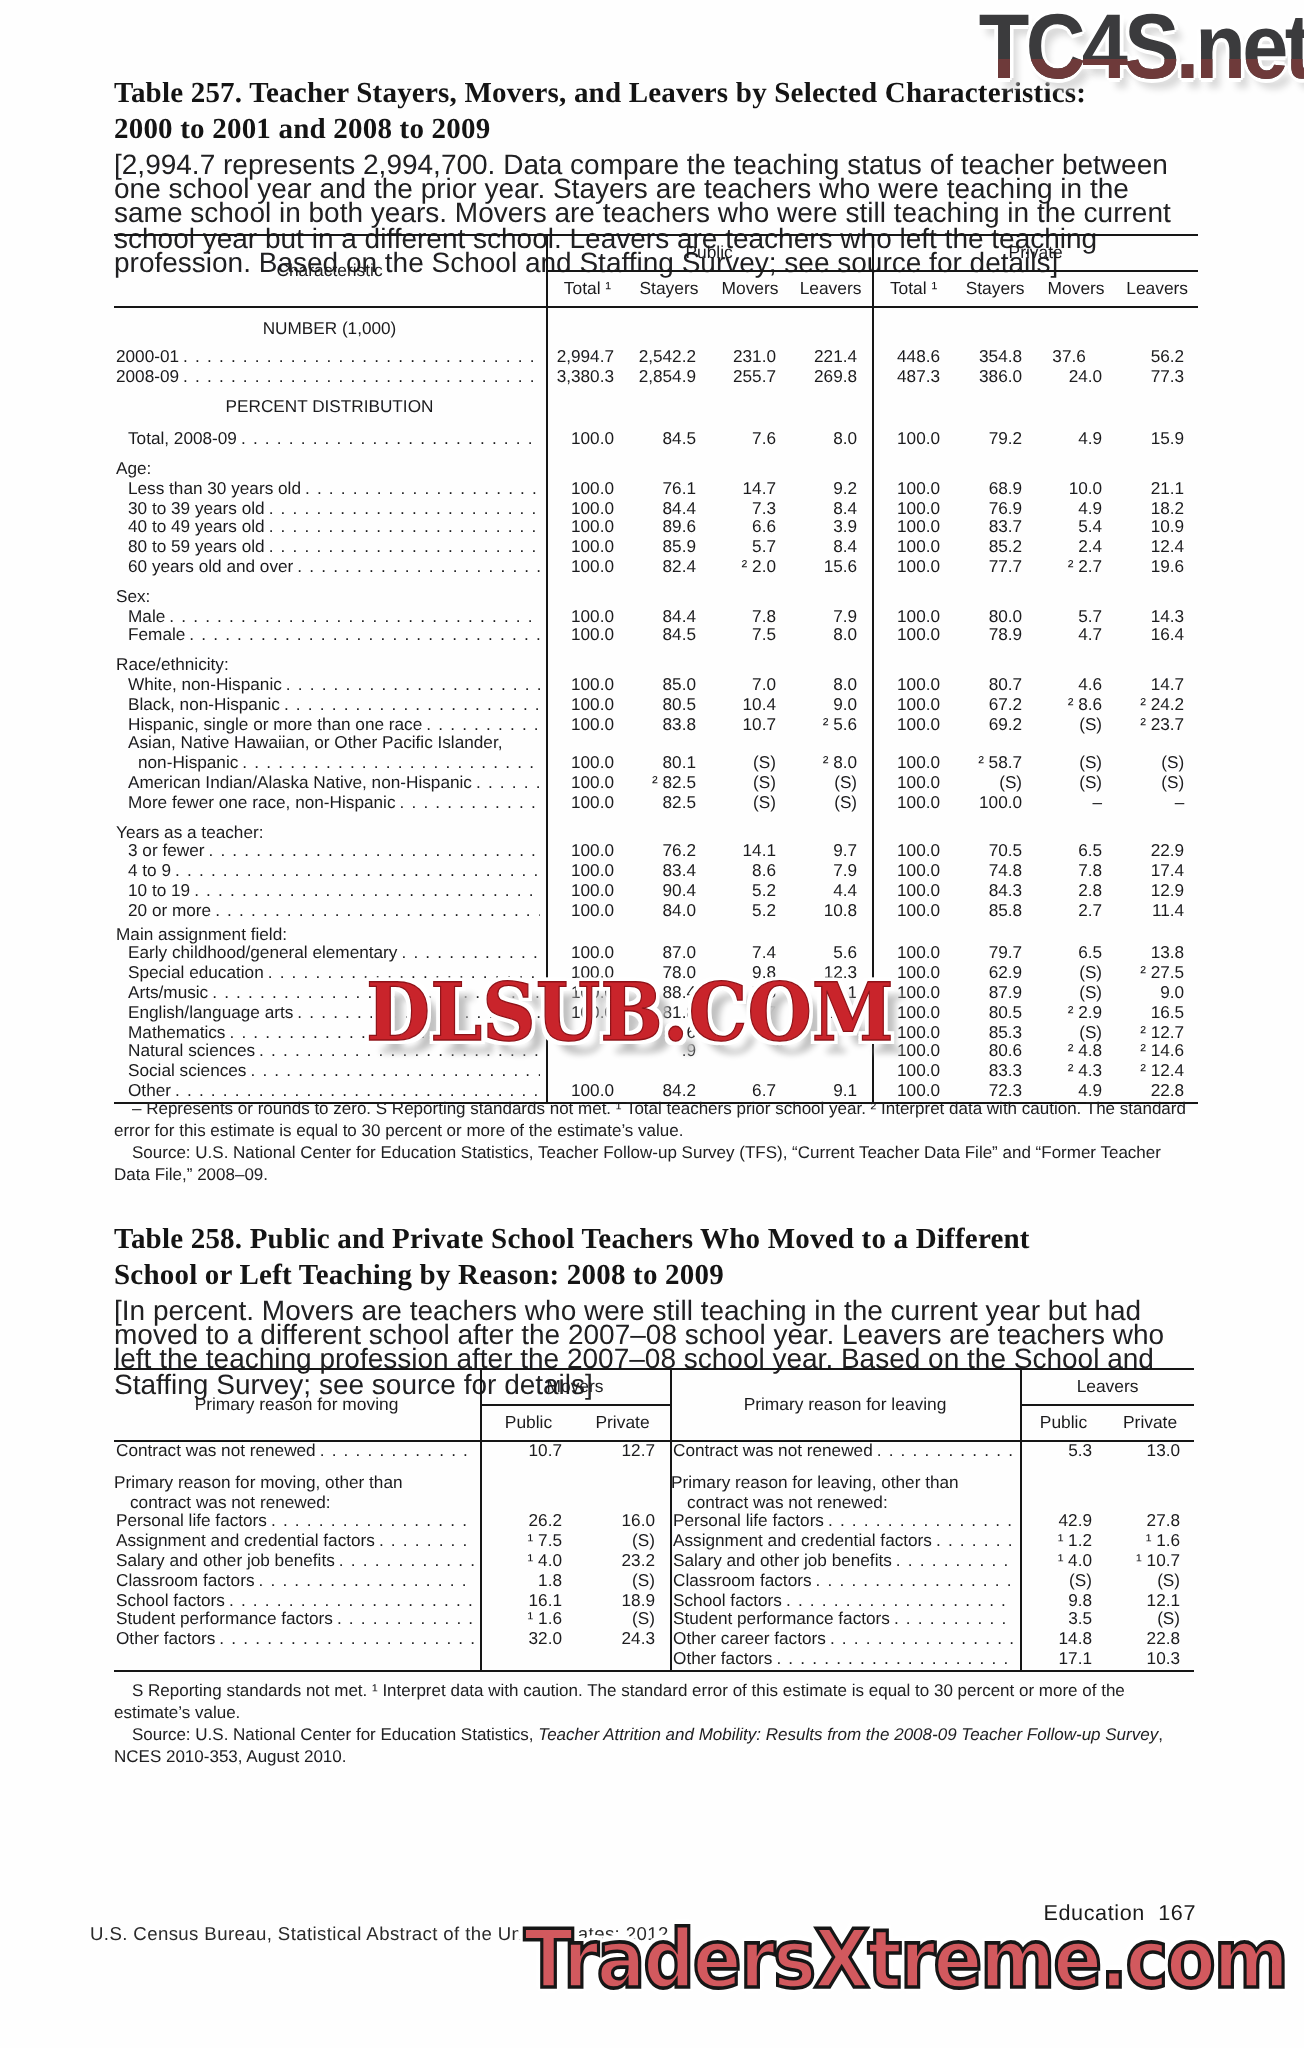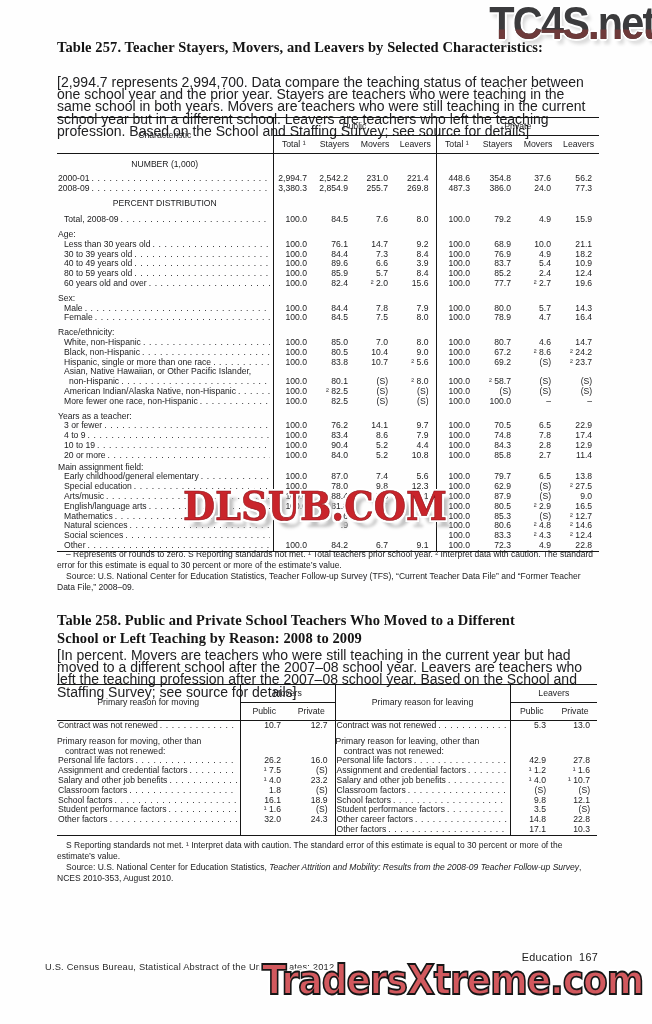--- a/index.html
+++ b/index.html
@@ -59,20 +59,21 @@
           text-shadow:-3px 0 0 #fff,3px 0 0 #fff,0 -3px 0 #fff,0 3px 0 #fff,
                       -2px -2px 0 #fff,2px -2px 0 #fff,-2px 2px 0 #fff,2px 2px 0 #fff;}
 </style>
 </head>
 <body>
 
 <div id="page">
 
   <div class="abs tbl-title" style="top:39px;">
     <div>Table 257. Teacher Stayers, Movers, and Leavers by Selected Characteristics:</div>
+    <div>2000 to 2001 and 2008 to 2009</div>
   </div>
   <div class="abs tbl-note" style="top:76px;">[2,994.7 represents 2,994,700. Data compare the teaching status of teacher between one school year and the prior year. Stayers are teachers who were teaching in the same school in both years. Movers are teachers who were still teaching in the current school year but in a different school. Leavers are teachers who left the teaching profession. Based on the School and Staffing Survey; see source for details]</div>
 
   <table class="abs t257" style="left:57px;top:117px;">
     <colgroup>
       <col style="width:216px">
         <col style="width:41px">
         <col style="width:41px">
         <col style="width:40px">
         <col style="width:41px">
@@ -116,21 +117,21 @@
               <span class="t">2000-01</span>
               <span class="dots"></span>
             </div>
           </td>
           <td class="num vl" style="padding-top: 4px;">2,994.7</td>
           <td class="num" style="padding-top: 4px;">2,542.2</td>
           <td class="num" style="padding-top: 4px;">231.0</td>
           <td class="num" style="padding-top: 4px;">221.4</td>
           <td class="num vl" style="padding-top: 4px;">448.6</td>
           <td class="num" style="padding-top: 4px;">354.8</td>
-          <td class="num" style="padding-top: 4px;">37.6</td>
+          <td class="num" style="padding-top: 4px; text-align: center;">37.6</td>
           <td class="num" style="padding-top: 4px;">56.2</td>
         </tr>
         <tr>
           <td class="lbl">
             <div class="line i0">
               <span class="t">2008-09</span>
               <span class="dots"></span>
             </div>
           </td>
           <td class="num vl">3,380.3</td>

